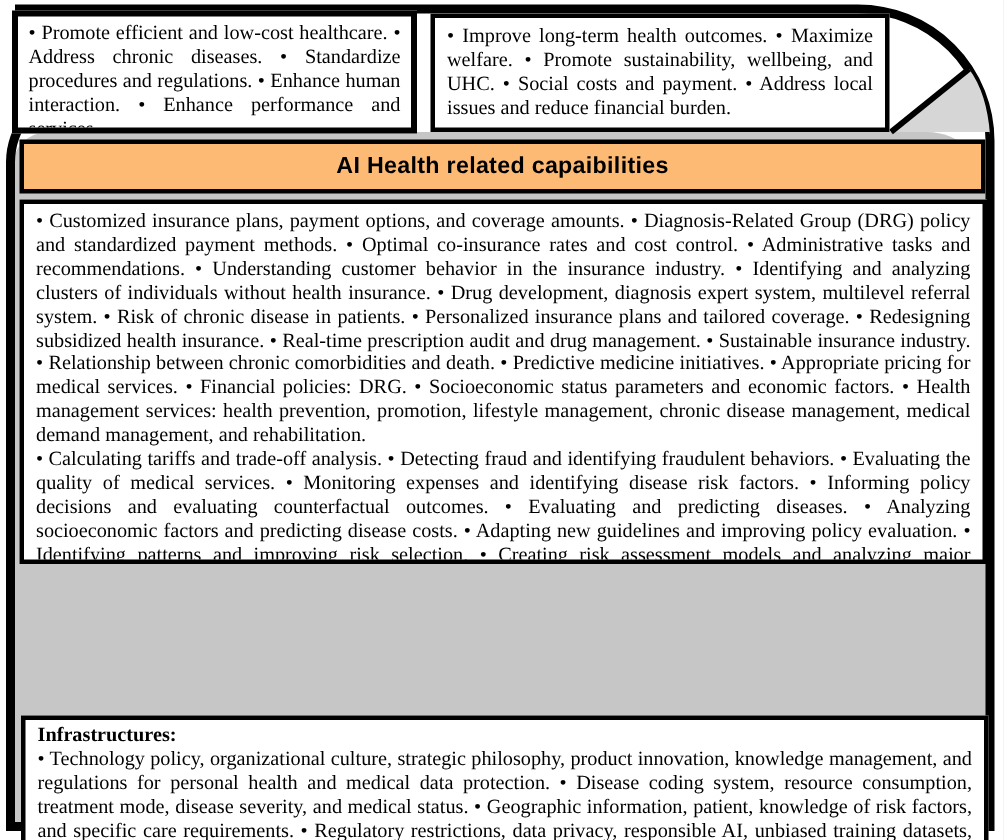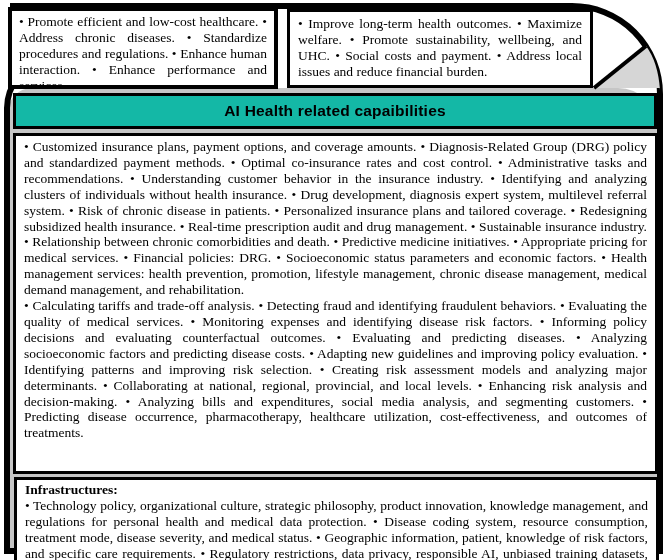--- a/index.html
+++ b/index.html
@@ -15,26 +15,26 @@
   svg.deco { position:absolute; left:0; top:0; z-index:1; pointer-events:none; }
   .box {
     position:absolute; background:#ffffff; border:3.5px solid #000;
     box-sizing:border-box; text-align:justify; font-size:13.5px;
     line-height:15.9px; overflow:hidden; z-index:2;
   }
   .goal-left  { left:8px;   top:7px;   width:270px; height:82px; border-width:4px; padding:3px 7px; }
   .goal-right { left:287px; top:9px;   width:306px; height:79px; padding:4px 8px; }
   .header-bar {
     position:absolute; left:13px; top:93px; width:644px; height:36px;
-    background:#14b8a6; border:3px solid #000; box-sizing:border-box;
+    background:#fdba74; border:3px solid #000; box-sizing:border-box;
     display:flex; align-items:center; justify-content:center;
     font-family:"Liberation Sans", sans-serif; font-weight:bold;
     font-size:15.5px; letter-spacing:0.2px; z-index:2;
   }
-  .main-box  { left:13px; top:133px; width:645px; height:341px; padding:3px 8px; }
+  .main-box  { left:13px; top:133px; width:645px; height:243px; padding:3px 8px; }
   .infra-box { left:14px; top:437px; width:645px; height:115px; padding:2px 8px;margin-top:40px; }
   .infra-heading { font-weight:bold; text-align:left; }
   .para { margin:0; }
 </style>
 </head>
 <body>
 
 <div class="page">
 
   <div class="band"></div>

